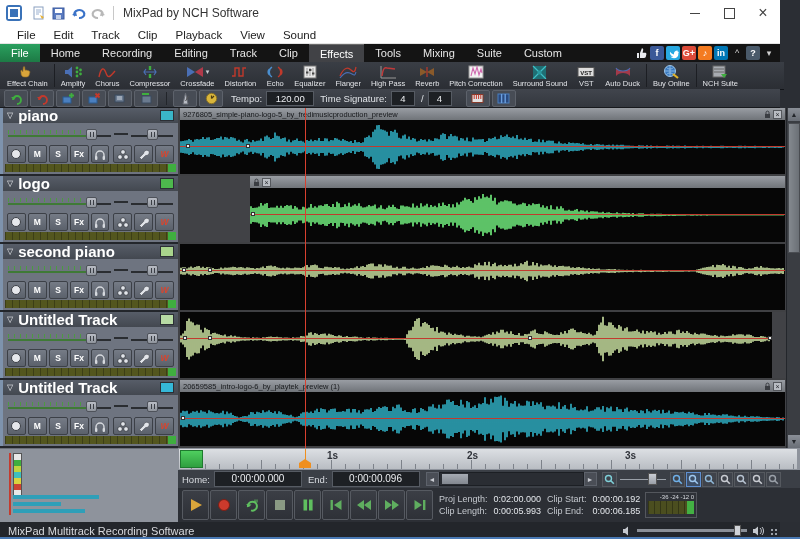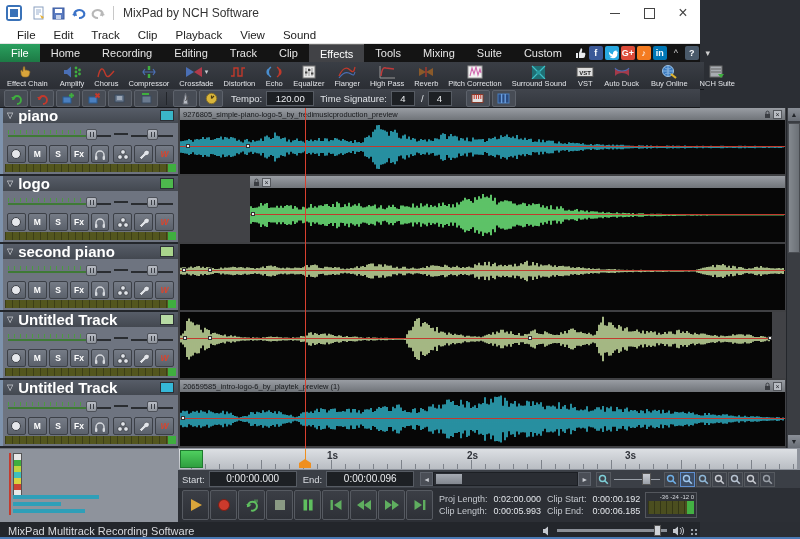--- a/index.html
+++ b/index.html
@@ -1,20 +1,20 @@
 <!DOCTYPE html>
 <html><head>
 <meta charset="utf-8">
 <style>
   html,body{margin:0;padding:0;background:#555;}
   .app{position:relative;width:800px;height:539px;overflow:hidden;
        font-family:"Liberation Sans",sans-serif;background:#2b2e34;
        border-bottom:2px solid #4a7ab5;box-sizing:border-box;cursor:default;
        -webkit-user-select:none;user-select:none;}
-  .band{position:absolute;left:0;width:700px;}
+  .band{position:absolute;left:0;width:780px;}
 
   
   .titlebar{top:0;height:26px;background:#ffffff;display:flex;align-items:center;padding-left:6px;box-sizing:border-box;}
   .appicon{width:16px;height:16px;background:#3a72b8;border-radius:3px;display:flex;align-items:center;justify-content:center;margin-right:6px;}
   .appicon i{display:block;width:8px;height:8px;border:2px solid #fff;}
   .tb-sep{width:1px;height:14px;background:#c8c8c8;margin:0 5px;}
   .tb-ico{width:18px;height:16px;display:flex;align-items:center;justify-content:center;margin:0 1px;}
   .title-text{font-size:12px;color:#333;margin-left:4px;}
   .wincontrols{margin-left:auto;display:flex;height:100%;}
   .winbtn{width:34px;height:100%;display:flex;align-items:center;justify-content:center;color:#444;font-size:13px;}
@@ -907,21 +907,21 @@
         <div style="background:#cc4433"></div>
       <div style="background:#e8e8e8"></div>
         <div style="background:#3fbfbf"></div>
     </div>
     <div class="mm-bar" style="top:46px;width:86px;"></div>
     <div class="mm-bar" style="top:53px;width:48px;"></div>
     <div class="mm-bar" style="top:60px;width:72px;"></div>
   </div>
 
   <div class="band hrow" style="left:178px;width:622px;">
-    <span class="f-label">Start:</span>
+    <span class="f-label">Home:</span>
     <div class="f-box">0:00:00.000</div>
     <span class="f-label">End:</span>
     <div class="f-box">0:00:00.096</div>
     <div class="harrow">◄</div>
     <div class="htrack">
         <div class="hthumb"></div>
       </div>
     <div class="harrow">►</div>
     <div id="zoomrow" style="display:flex;align-items:center;margin-left:4px;">
         <div class="zbtn">

